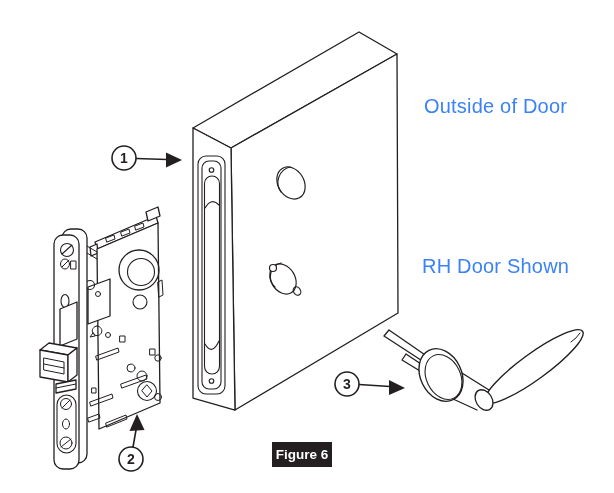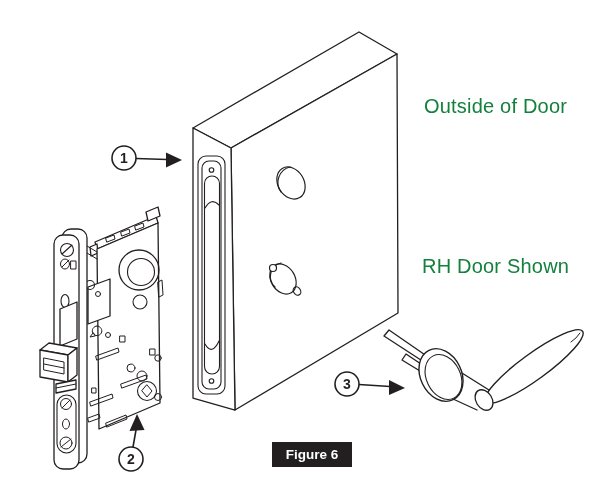--- a/index.html
+++ b/index.html
@@ -6,32 +6,32 @@
   .canvas{
     position:relative;
     width:614px;height:493px;
     background:#ffffff;
     overflow:hidden;
     font-family:"Liberation Sans", sans-serif;
   }
   .canvas svg{position:absolute;left:0;top:0;}
   .label{
     position:absolute;
-    color:#15803d;
+    color:#3b82f6;
     font-size:20px;
     letter-spacing:.2px;
     white-space:nowrap;
     font-family:"Liberation Sans", sans-serif;
   }
   .label-outside{left:424px;top:95px;}
   .label-hand{left:422px;top:255px;text-align:center;}
   .figure-badge{
     position:absolute;
     left:272px;top:442px;
-    width:80px;height:25px;
+    width:60px;height:25px;
     background:#231f20;
     color:#ffffff;
     font-size:13.5px;font-weight:bold;
     display:flex;align-items:center;justify-content:center;
   }
   .callout-num{
     font-size:14px;font-weight:bold;
     fill:#231f20;
     font-family:"Liberation Sans", sans-serif;
   }

